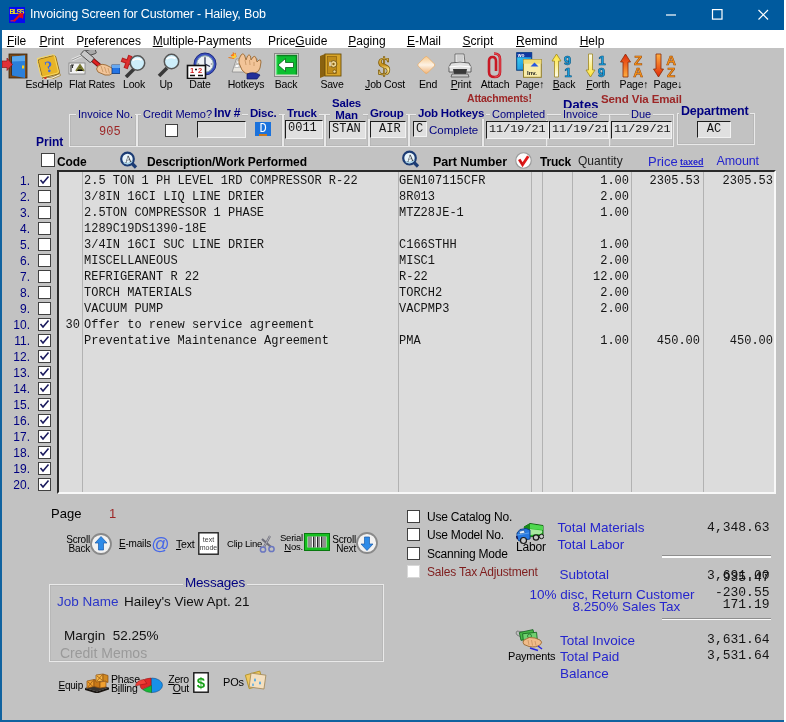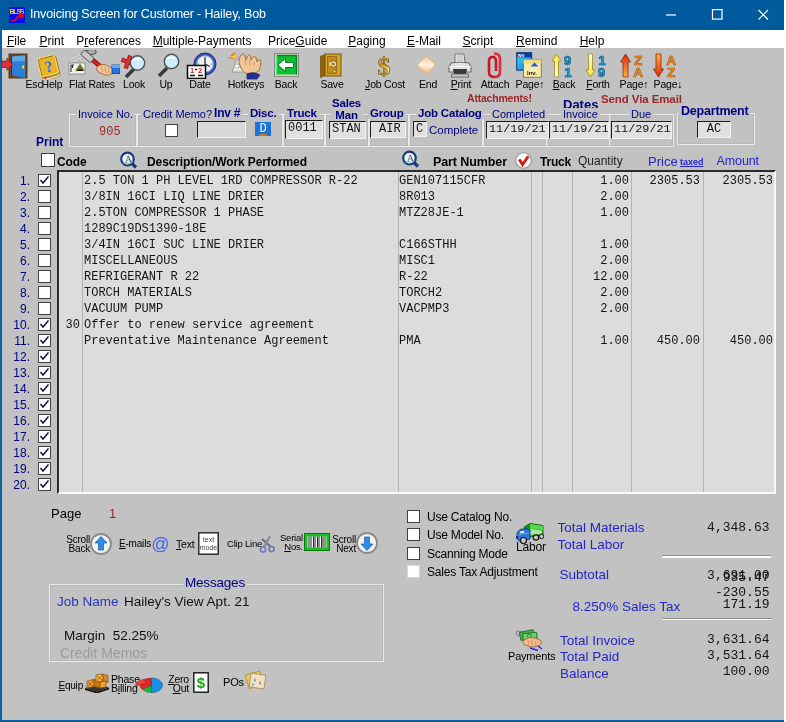--- a/index.html
+++ b/index.html
@@ -273,21 +273,21 @@
 <div class="gb" style="left:609px;top:114px;width:63px;height:31px"></div>
 <div class="gb" style="left:677px;top:113px;width:76px;height:30px"></div>
 
 <div class="glb nav" style="left:76px;top:108px;font-size:11px;letter-spacing:0">Invoice No.</div>
 <div class="glb nav" style="left:141px;top:108px;font-size:11px;letter-spacing:0">Credit Memo?</div>
 <div class="glb nav b" style="left:212px;top:107px;font-size:12px">Inv #</div>
 <div class="glb nav b" style="left:248px;top:107px;font-size:11.5px">Disc.</div>
 <div class="glb nav b" style="left:285px;top:107px;font-size:11.5px">Truck</div>
 <div class="glb nav b" style="left:330px;top:98px;font-size:11.5px;line-height:11.5px;text-align:center">Sales<br>Man</div>
 <div class="glb nav b" style="left:368px;top:107px;font-size:11.5px">Group</div>
-<div class="glb nav b" style="left:416px;top:107px;font-size:11.5px">Job Catalog</div>
+<div class="glb nav b" style="left:416px;top:107px;font-size:11.5px">Job Hotkeys</div>
 <div class="glb nav" style="left:490px;top:108px;font-size:11px;letter-spacing:0">Completed</div>
 <div class="glb nav" style="left:561px;top:108px;font-size:11px;letter-spacing:0">Invoice</div>
 <div class="glb nav" style="left:629px;top:108px;font-size:11px;letter-spacing:0">Due</div>
 <div class="glb nav b" style="left:679px;top:105px;font-size:12.5px;letter-spacing:-0.2px">Department</div>
 
 <div class="ab mono mar" style="left:99px;top:125px;font-size:12px">905</div>
 <div class="cb" style="left:165px;top:124px"></div>
 <div class="fb" style="left:197px;top:121px;width:47px;height:15px;background:#d8d8d8"></div>
 <div class="ab" style="left:255px;top:122px;width:16px;height:14px;background:#1b72dc;color:#fff;font-size:12px;text-align:center;font-family:'Liberation Mono';line-height:14px">D<div class="ab" style="left:4px;top:12px;width:8px;height:1.5px;background:#c87820"></div></div>
 <div class="fb mono" style="left:285px;top:120px;width:34px;height:17px;padding-left:2px">0011</div>
@@ -566,41 +566,41 @@
 </svg>
 </div>
 
 <div class="cb" style="left:407px;top:510px"></div>
 <div class="cb" style="left:407px;top:528px"></div>
 <div class="cb" style="left:407px;top:547px"></div>
 <div class="cb" style="left:407px;top:565px;border-color:#d8d8d8"></div>
 <div class="ab" style="left:427px;top:510px;font-size:12px;letter-spacing:-0.2px">Use Catalog No.</div>
 <div class="ab" style="left:427px;top:528px;font-size:12px;letter-spacing:-0.2px">Use Model No.</div>
 <div class="ab" style="left:427px;top:547px;font-size:12px;letter-spacing:-0.2px">Scanning Mode</div>
-<div class="ab" style="left:427px;top:565px;font-size:12px;letter-spacing:-0.2px;color:#000000">Sales Tax Adjustment</div>
+<div class="ab" style="left:427px;top:565px;font-size:12px;letter-spacing:-0.2px;color:#7f1d1d">Sales Tax Adjustment</div>
 
 <div class="lbl ab" style="left:516px;top:542px;font-size:12px">Labor</div>
 <div class="lbl ab" style="left:508px;top:651px;font-size:11px">Payments</div>
 
 <div class="ab blu" style="left:557.5px;top:520px;font-size:13.5px">Total Materials</div>
 <div class="ab blu" style="left:557.5px;top:537px;font-size:13.5px">Total Labor</div>
 <div class="ab blu" style="left:559.5px;top:567px;font-size:13.5px">Subtotal</div>
+<div class="ab blu" style="left:529.5px;top:587px;font-size:13.5px">10% disc, Return Customer</div>
 <div class="ab blu" style="left:572.5px;top:598.5px;font-size:13.5px">8.250% Sales Tax</div>
 <div class="ab blu" style="left:560px;top:632.5px;font-size:13.5px">Total Invoice</div>
 <div class="ab blu" style="left:560px;top:648.5px;font-size:13.5px">Total Paid</div>
 <div class="ab blu" style="left:560px;top:665.5px;font-size:13.5px">Balance</div>
 
 <div class="ab mono tv" style="top:520px">4,348.63</div>
 <div class="ab mono tv" style="top:570px">935.47</div>
 <div class="ab mono tv" style="top:567.5px">3,691.00</div>
 <div class="ab mono tv" style="top:585px">-230.55</div>
 <div class="ab mono tv" style="top:596.5px">171.19</div>
 <div class="ab mono tv" style="top:631.5px">3,631.64</div>
 <div class="ab mono tv" style="top:648px">3,531.64</div>
-<div class="ab mono tv" style="top:664px">100.00</div>
 
 <div class="ab" style="left:662px;top:555px;width:109px;height:1px;background:#8e8e8e"></div>
 <div class="ab" style="left:662px;top:556px;width:109px;height:1.5px;background:#fcfcfc"></div>
 <div class="ab" style="left:662px;top:617.5px;width:109px;height:1px;background:#8e8e8e"></div>
 <div class="ab" style="left:662px;top:618.5px;width:109px;height:1.5px;background:#fcfcfc"></div>
 
 <div class="ab" style="left:0;top:30px;width:2px;height:692px;background:#10629f"></div>
 <div class="ab" style="left:784px;top:30px;width:2px;height:692px;background:#10629f"></div>
 <div class="ab" style="left:0;top:720px;width:786px;height:2px;background:#10629f"></div>
 

